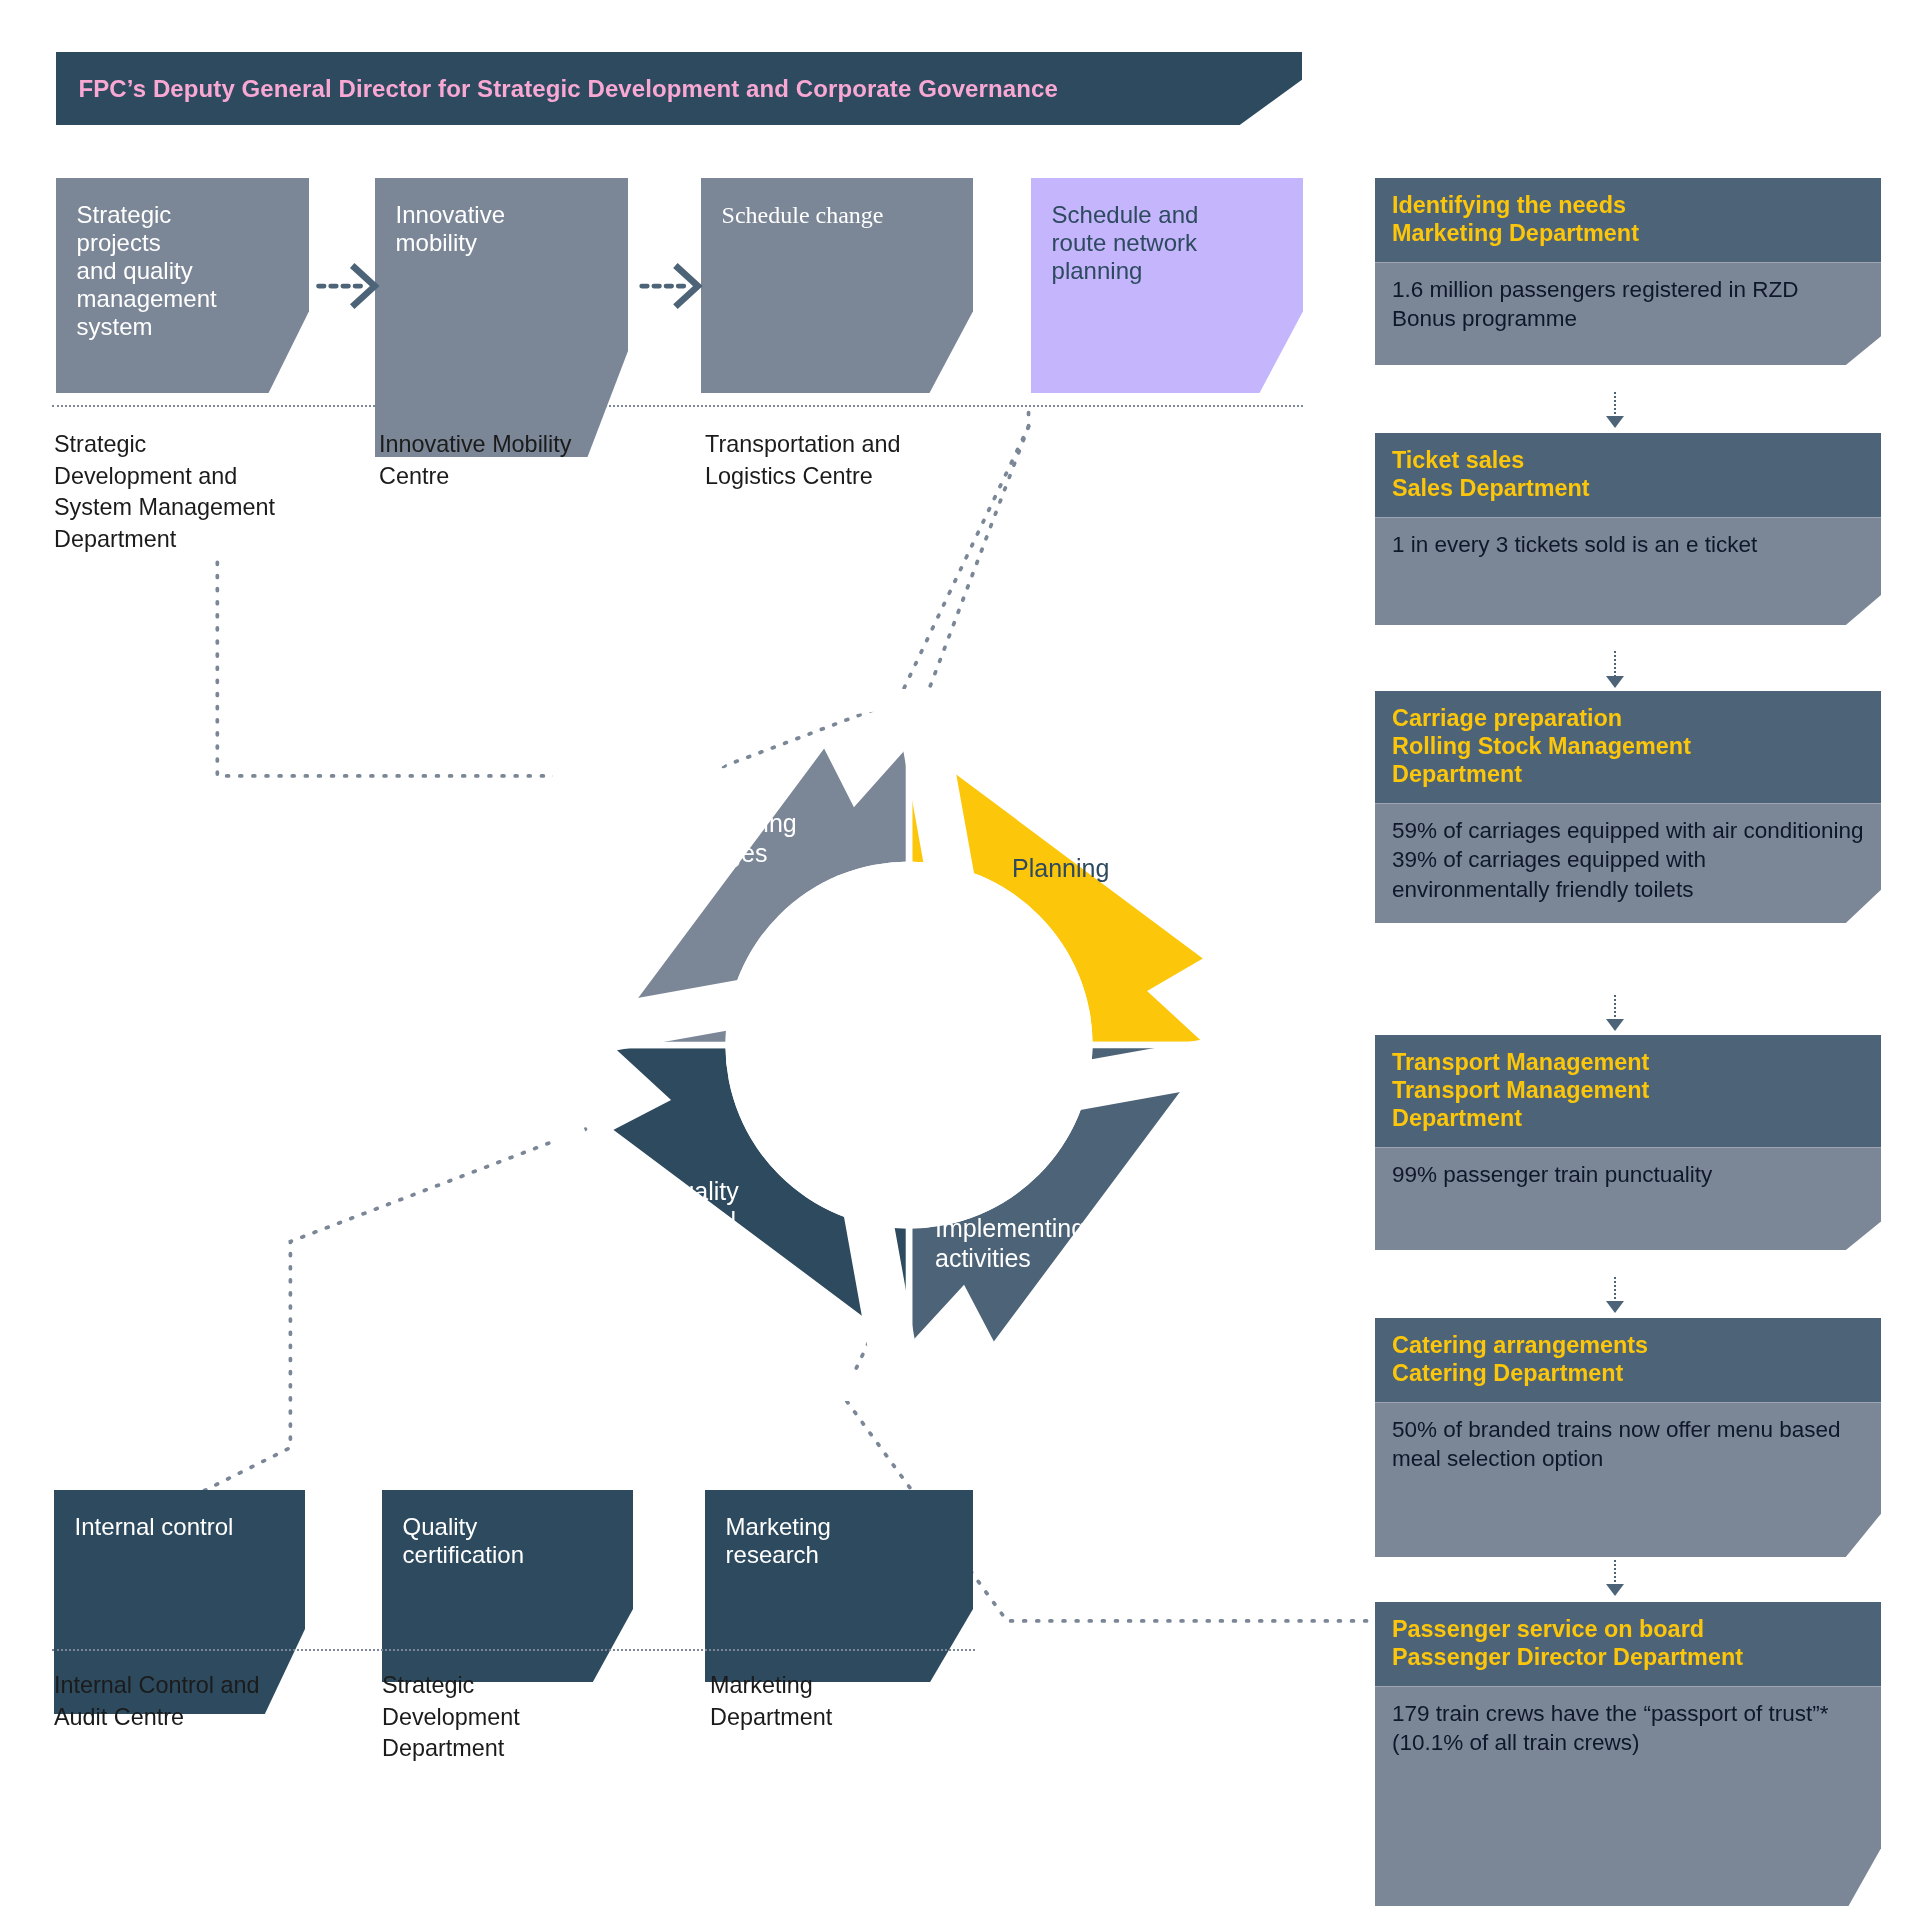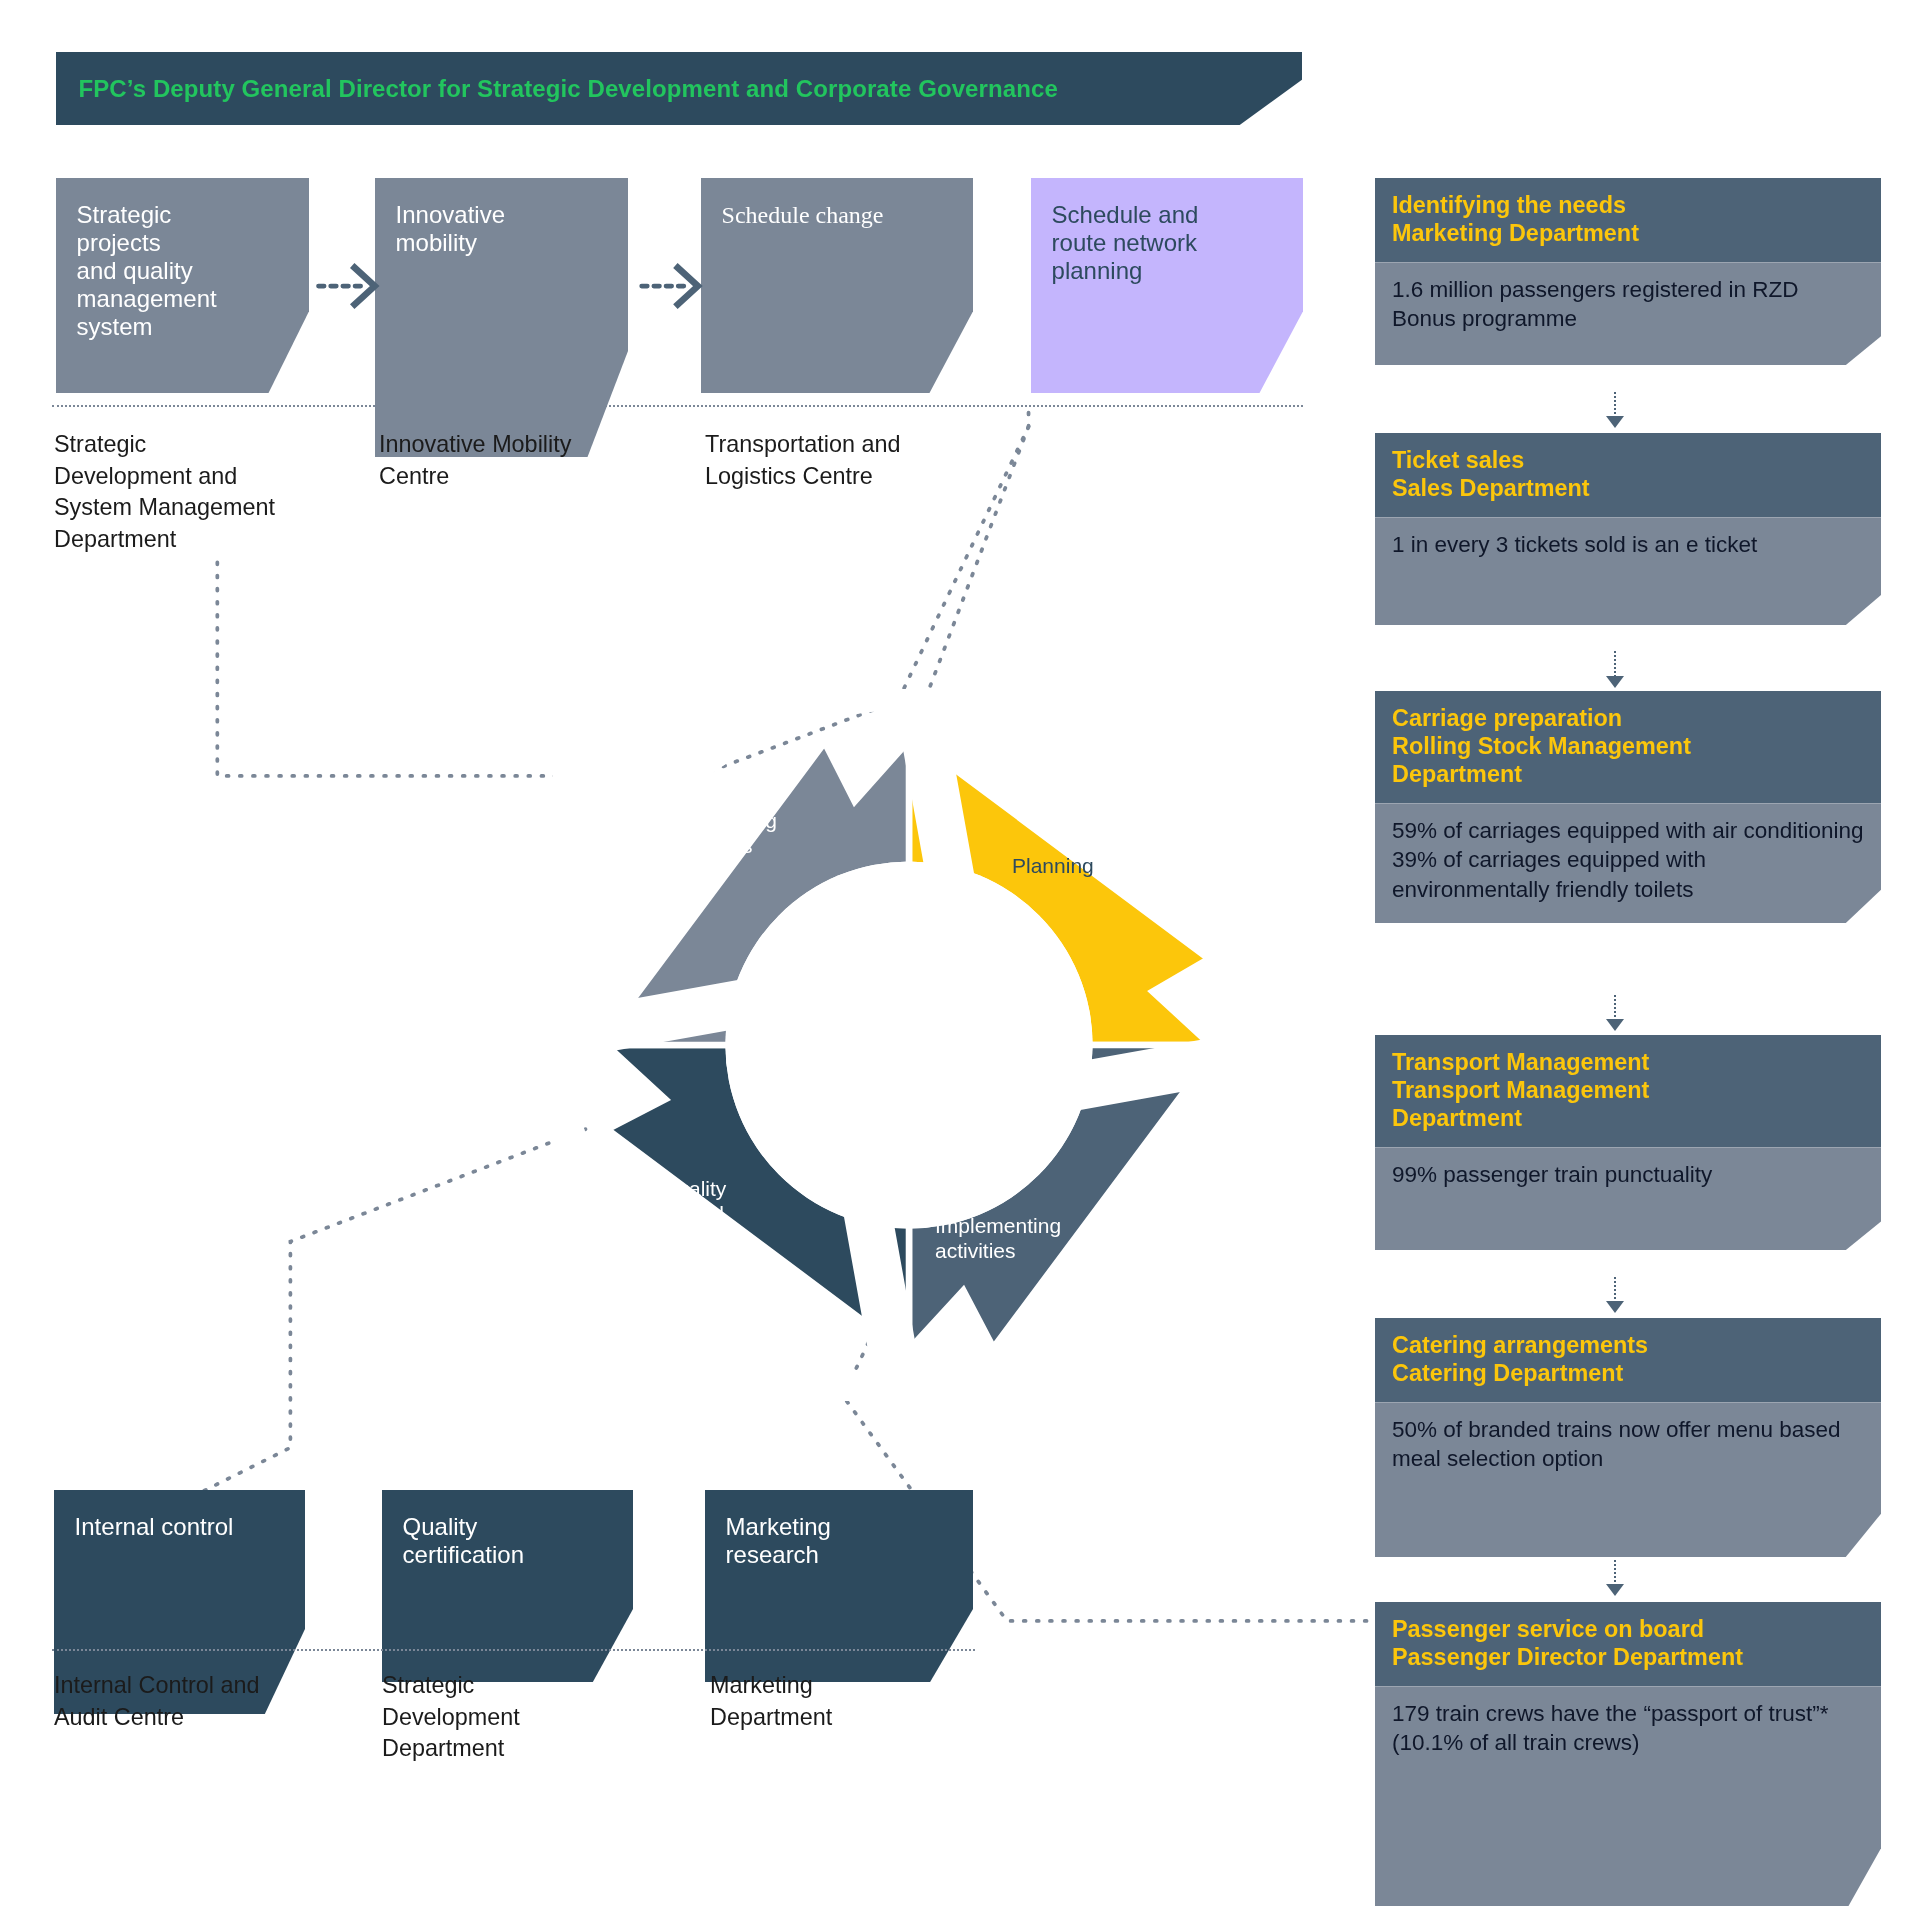--- a/index.html
+++ b/index.html
@@ -14,21 +14,21 @@
   
   .banner {
     position: absolute;
     left: 56px; top: 52px;
     width: 1246px; height: 73px;
     background: #2d4a5e;
     clip-path: polygon(0 0, 100% 0, 100% 38%, 95% 100%, 0 100%);
     display: flex; align-items: center;
   }
   .banner-title {
-    color: #22c55e;
+    color: #f9a8d4;
     font-size: 24px;
     font-weight: bold;
     letter-spacing: 0.1px;
     padding-left: 22.5px;
     font-family: "Liberation Sans", sans-serif;
   }
 
   
   .notch-box {
     position: absolute;
@@ -89,21 +89,21 @@
     position: absolute; left: 1606px;
     width: 0; height: 0;
     border-left: 9.4px solid transparent;
     border-right: 9.4px solid transparent;
     border-top: 12px solid #4d6377;
   }
 
   
   .donut-label {
     position: absolute;
-    font-size: 21px; line-height: 1.2;
+    font-size: 25px; line-height: 1.2;
     color: #ffffff;
     text-align: left;
     pointer-events: none;
   }
   .donut-label.dark-text { color: #2d4a5e; }
   svg.donut { position: absolute; left: 553px; top: 689px; }
   svg.connectors { position: absolute; left: 0; top: 0; pointer-events: none; }
 </style>
 </head>
 <body>

